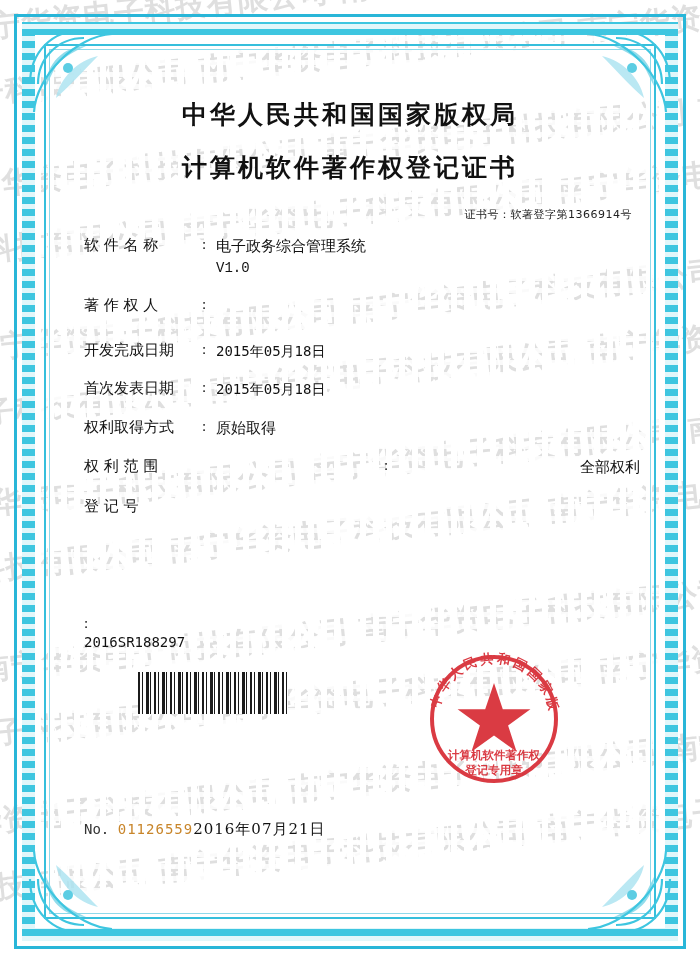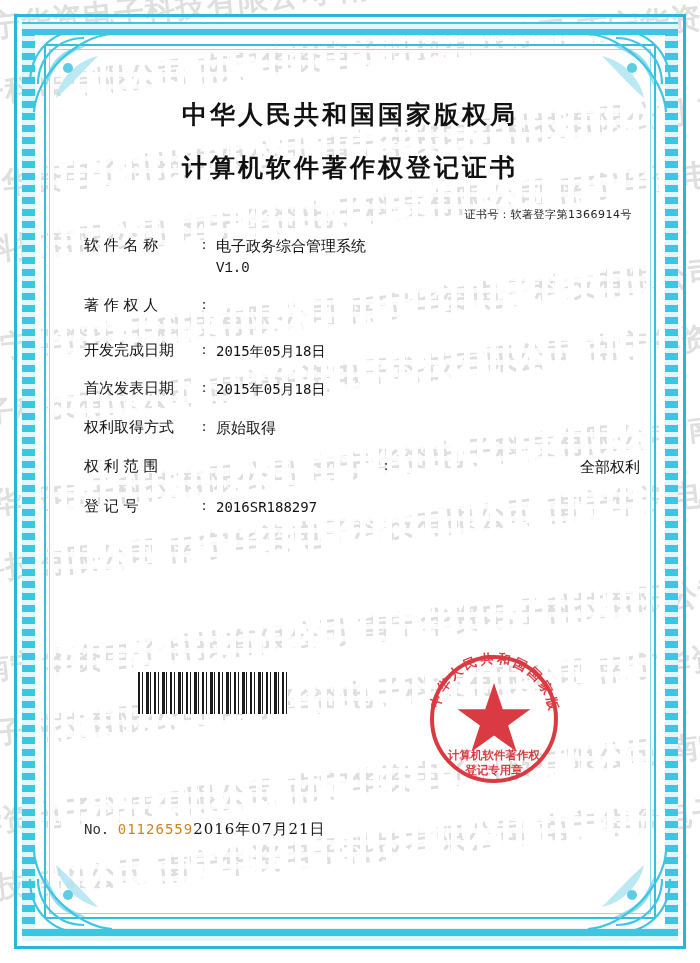--- a/index.html
+++ b/index.html
@@ -357,21 +357,21 @@
       <div class="field-colon">:</div>
       <div class="field-value">原始取得</div>
     </div>
 
     <div class="field-row" style="margin-top:14px;justify-content:space-between;">
       <div class="field-label">权 利 范 围</div>
       <div class="field-colon">:</div>
       <div class="field-value">全部权利</div>
     </div>
 
-    <div class="field-row" style="margin-top:13px;">
+    <div class="field-row" style="margin-top:13px;flex-direction:column;">
       <div class="field-label">登 记 号</div>
       <div class="field-colon">:</div>
       <div class="field-value mono-val">2016SR188297</div>
     </div>
 
   </div>
 
   <div class="statement">
     <span class="indent"></span><br>
   </div>

